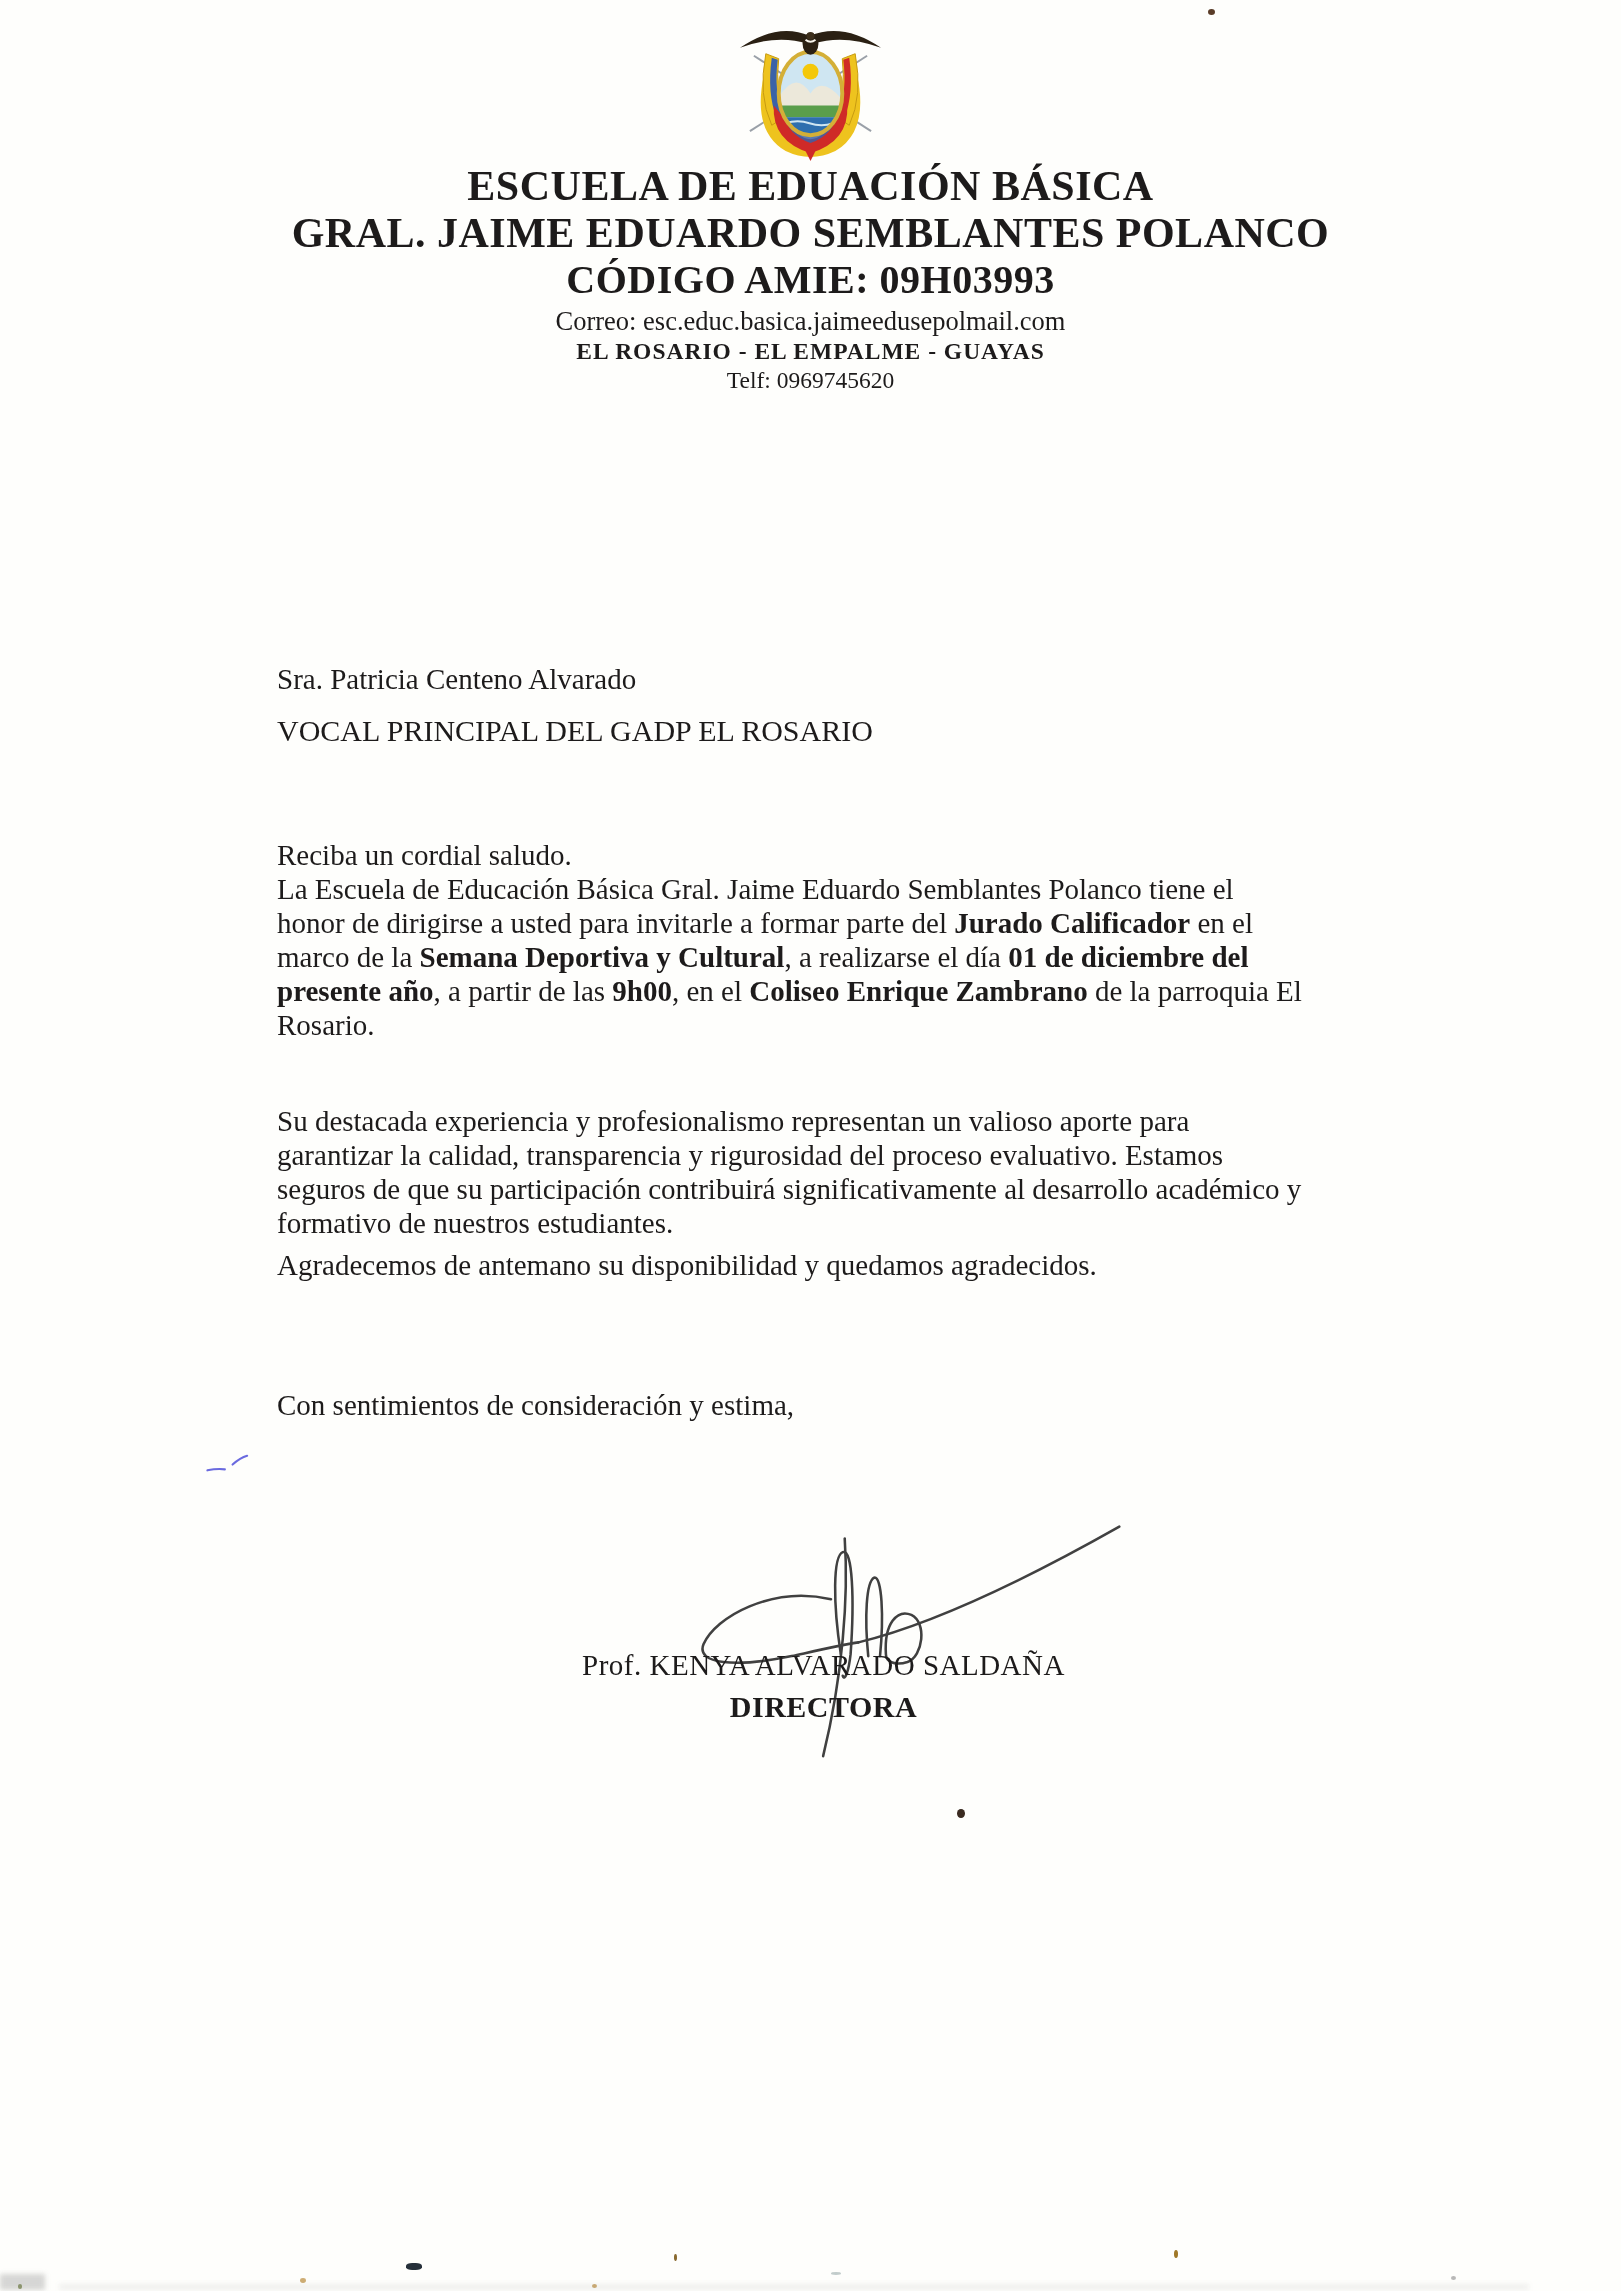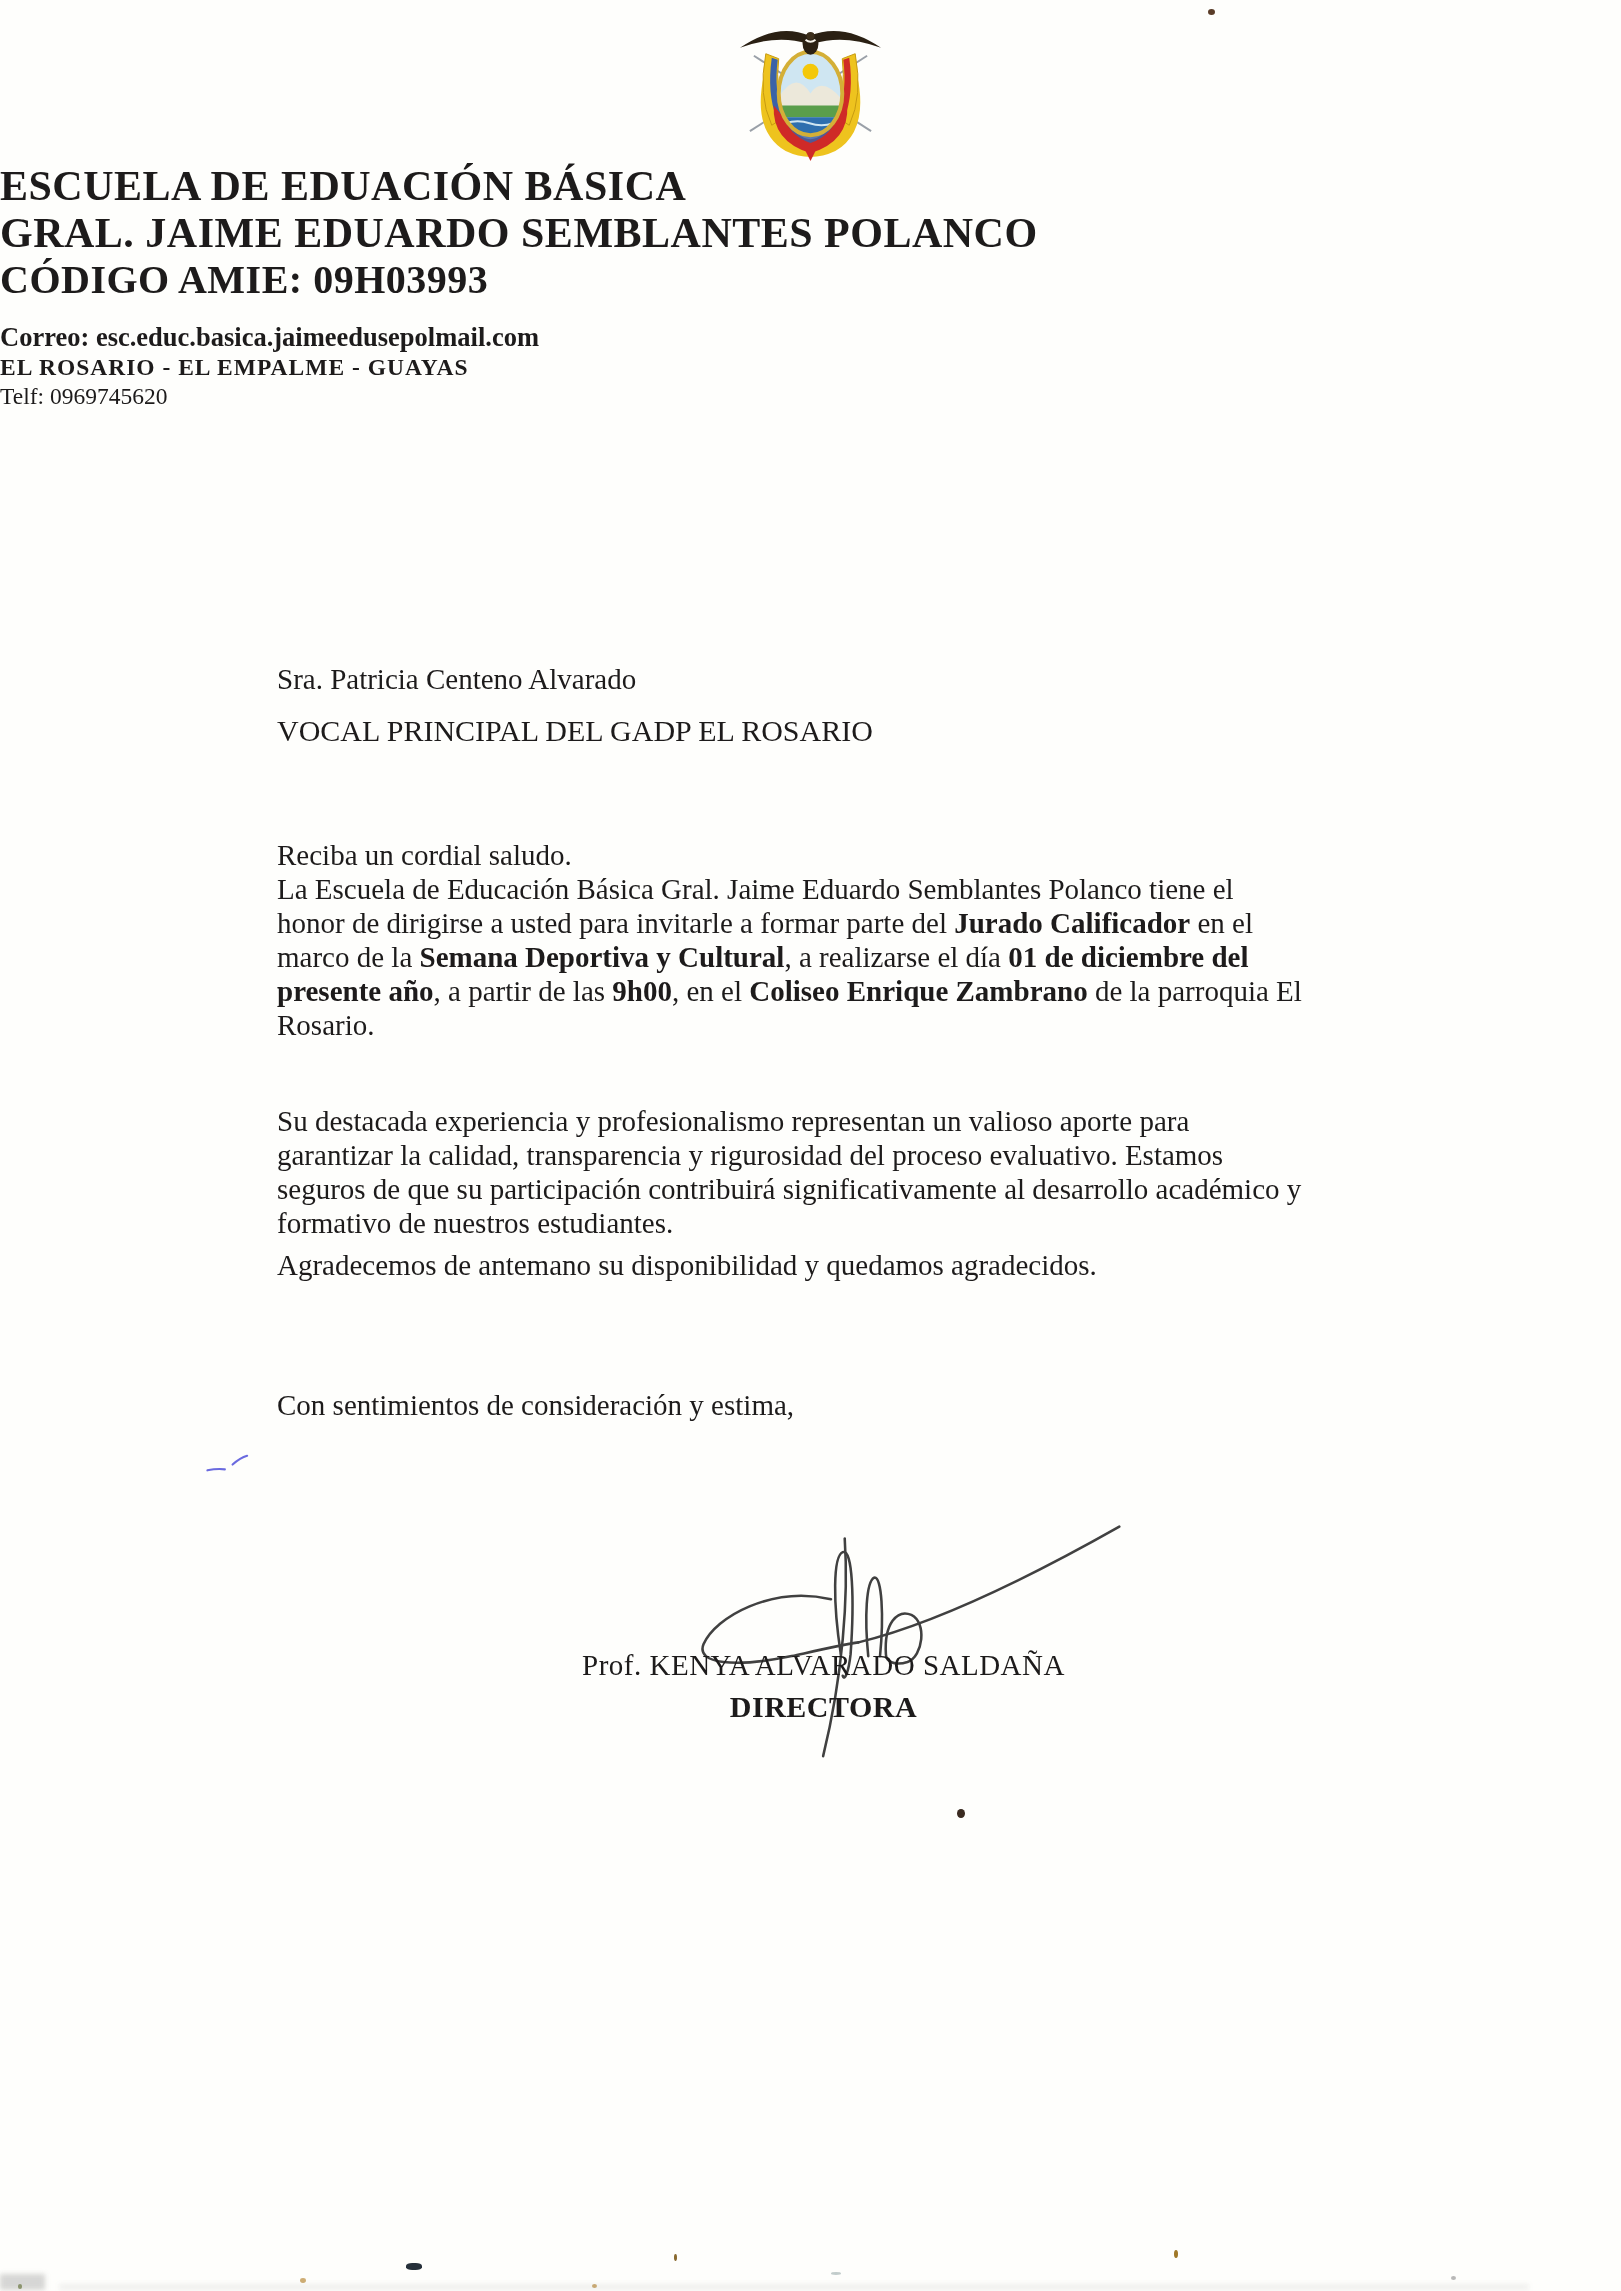--- a/index.html
+++ b/index.html
@@ -3,25 +3,25 @@
 <meta charset="utf-8">
 <style>
   html,body{margin:0;padding:0;background:#e9e9e9;}
   .page{
     position:relative;width:1621px;height:2292px;margin:0 auto;
     background:#fefefc;overflow:hidden;
     font-family:"Liberation Serif","DejaVu Serif",serif;
     color:#1d1b1b;
   }
   
-  .letterhead{position:absolute;top:0;left:0;width:100%;}
+  .letterhead{position:absolute;top:0;left:0;width:100%;text-align:center;}
   .crest{display:block;margin:13.7px auto 2px auto;}
   .t-school{font-weight:bold;font-size:42px;line-height:47px;letter-spacing:0.5px;}
   .t-amie{font-weight:bold;font-size:40px;line-height:46px;letter-spacing:0.5px;}
-  .t-mail{font-weight:bold;font-size:26.5px;line-height:32px;margin-top:18px;}
+  .t-mail{font-weight:normal;font-size:26.5px;line-height:32px;margin-top:2px;}
   .t-loc{font-weight:bold;font-size:23.5px;line-height:29px;letter-spacing:1px;}
   .t-tel{font-weight:normal;font-size:23.5px;line-height:29px;}
   
   .dateline{position:absolute;left:786px;top:477px;font-size:29px;white-space:nowrap;}
   .recipient-name{position:absolute;left:277px;top:663px;font-size:29px;white-space:nowrap;}
   .recipient-title{position:absolute;left:277px;top:714px;font-size:30px;font-weight:normal;white-space:nowrap;}
   .para{position:absolute;left:277px;font-size:29px;}
   .para > div{line-height:34px;white-space:nowrap;}
   .para .b{font-weight:bold;}
   .p1{top:838px;} .p2{top:1104px;} .p3{top:1248px;} .p4{top:1388px;}

